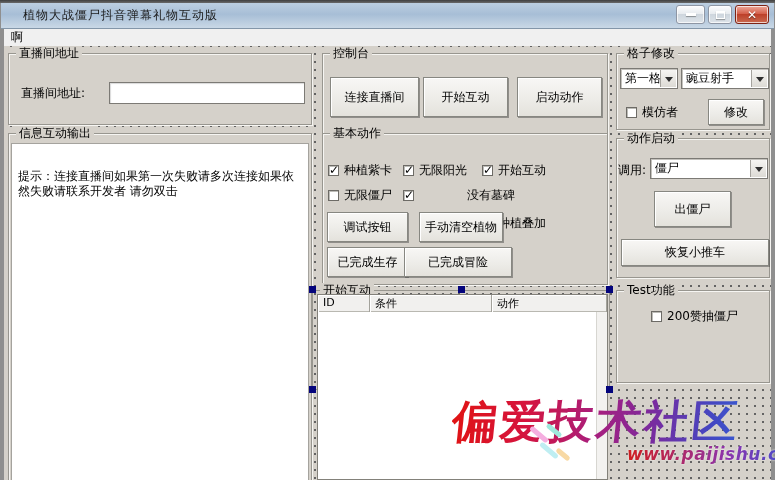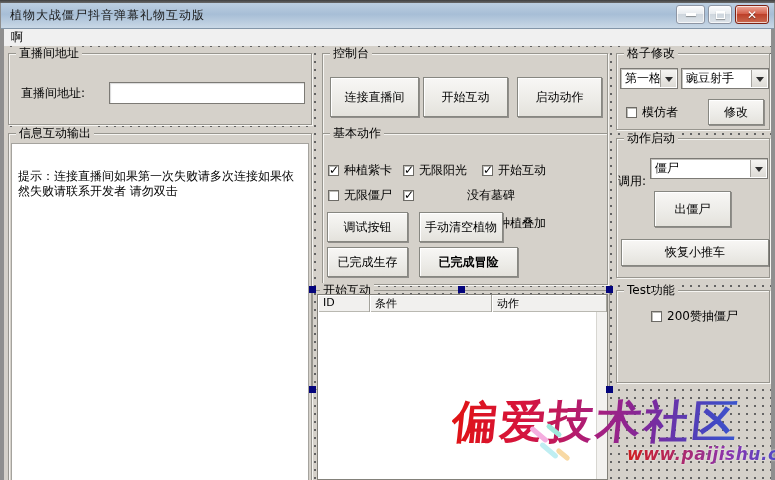--- a/index.html
+++ b/index.html
@@ -4,21 +4,21 @@
 <style>
   * { margin:0; padding:0; box-sizing:border-box; }
   html,body { width:775px; height:480px; overflow:hidden;
     font-family:"DejaVu Sans","Liberation Sans",sans-serif; }
   .window { position:relative; width:775px; height:480px; background:#8f8f8f; overflow:hidden; }
   .border-top { position:absolute; left:0; top:0; width:775px; height:3px;
     background:linear-gradient(#3f3f3f,#6a6a6a); }
   .titlebar { position:absolute; left:1px; right:1px; top:3px; height:26px;
     background:linear-gradient(#bccfe1,#a7bed6 45%,#c9d8e6);
     border-bottom:1px solid #8396a9; display:flex; align-items:center; }
-  .titlebar .title { font-size:12px; color:#1b1b1b; padding-left:9px; letter-spacing:1px; }
+  .titlebar .title { font-size:12px; color:#1b1b1b; padding-left:22px; letter-spacing:1px; }
   .winbtns { position:absolute; right:6px; top:5px; display:flex; gap:3px; }
   .winbtn { height:19px; border-radius:3px; display:flex; align-items:center; justify-content:center;
     border:1px solid #8e96a4; background:linear-gradient(#fdfdfe,#e7ebef 45%,#cdd5dd 46%,#dde3e9);
     box-shadow:inset 0 0 0 1px rgba(255,255,255,.7); cursor:default; }
   .winbtn.min { width:29px; } .winbtn.max { width:24px; }
   .winbtn.close { width:34px; border-color:#7e2315;
     background:linear-gradient(#eda99b,#d4604b 45%,#bc3d27 46%,#c96a50); }
   .g-min { width:10px; height:3px; background:#fff; box-shadow:0 1px 1px rgba(0,0,0,.35); }
   .g-max { width:9px; height:8px; border:1px solid #fff; border-top:2px solid #fff;
     box-shadow:0 1px 1px rgba(0,0,0,.3); }
@@ -155,21 +155,21 @@
       <span>没有墓碑</span>
     </div>
     <div class="cb" style="left:159px; top:53px;margin-top:28px;">
       <span class="box"></span>
       <span>种植叠加</span>
     </div>
 
     <div class="btn" style="left:4px; top:78px; width:81px; height:30px;">调试按钮</div>
     <div class="btn" style="left:96px; top:78px; width:84px; height:30px;">手动清空植物</div>
     <div class="btn" style="left:4px; top:113px; width:81px; height:30px;">已完成生存</div>
-    <div class="btn" style="left:96px; top:113px; width:99px; height:30px;font-weight:bold;">已完成冒险</div>
+    <div class="btn" style="left:81px; top:113px; width:108px; height:30px;">已完成冒险</div>
   </div>
 
   <div class="group" style="left:312px; top:290px; width:298px; height:100px; background:transparent; box-shadow:none;">
     <span class="group-title" style="background:#d5d1ca;">开始互动</span>
   </div>
   <div class="listview">
     <div class="lv-header">
       <div class="lv-col c1">ID</div>
       <div class="lv-col c2">条件</div>
       <div class="lv-col c3">动作</div>
@@ -195,21 +195,21 @@
     </div>
     <div class="cb" style="left:9px; top:50px;">
       <span class="box"></span>
       <span>模仿者</span>
     </div>
     <div class="btn" style="left:91px; top:45px; width:56px; height:26px;">修改</div>
   </div>
 
   <div class="group" style="left:616px; top:138px; width:154px; height:140px;">
     <span class="group-title">动作启动</span>
-    <span class="label" style="left:1px; top:34px;text-align:right;">调用:</span>
+    <span class="label" style="left:1px; top:23px;text-align:right;">调用:</span>
     <div class="combo" style="left:33px; top:19px; width:118px; height:21px;">
       <span>僵尸</span>
       <span class="arrow"></span>
     </div>
     <div class="btn" style="left:37px; top:52px; width:77px; height:36px;">出僵尸</div>
     <div class="btn" style="left:4px; top:100px; width:148px; height:27px;">恢复小推车</div>
   </div>
 
   <div class="group" style="left:616px; top:290px; width:154px; height:93px;">
     <span class="group-title">Test功能</span>

